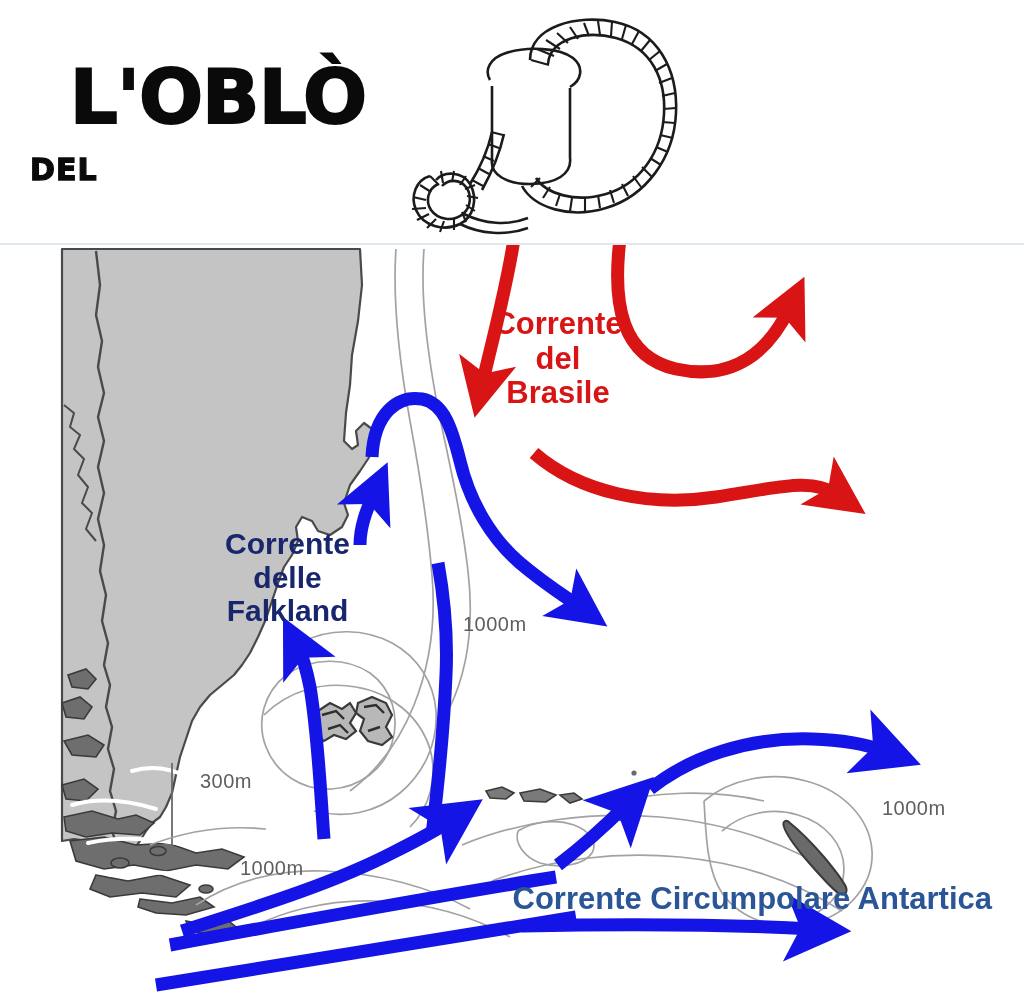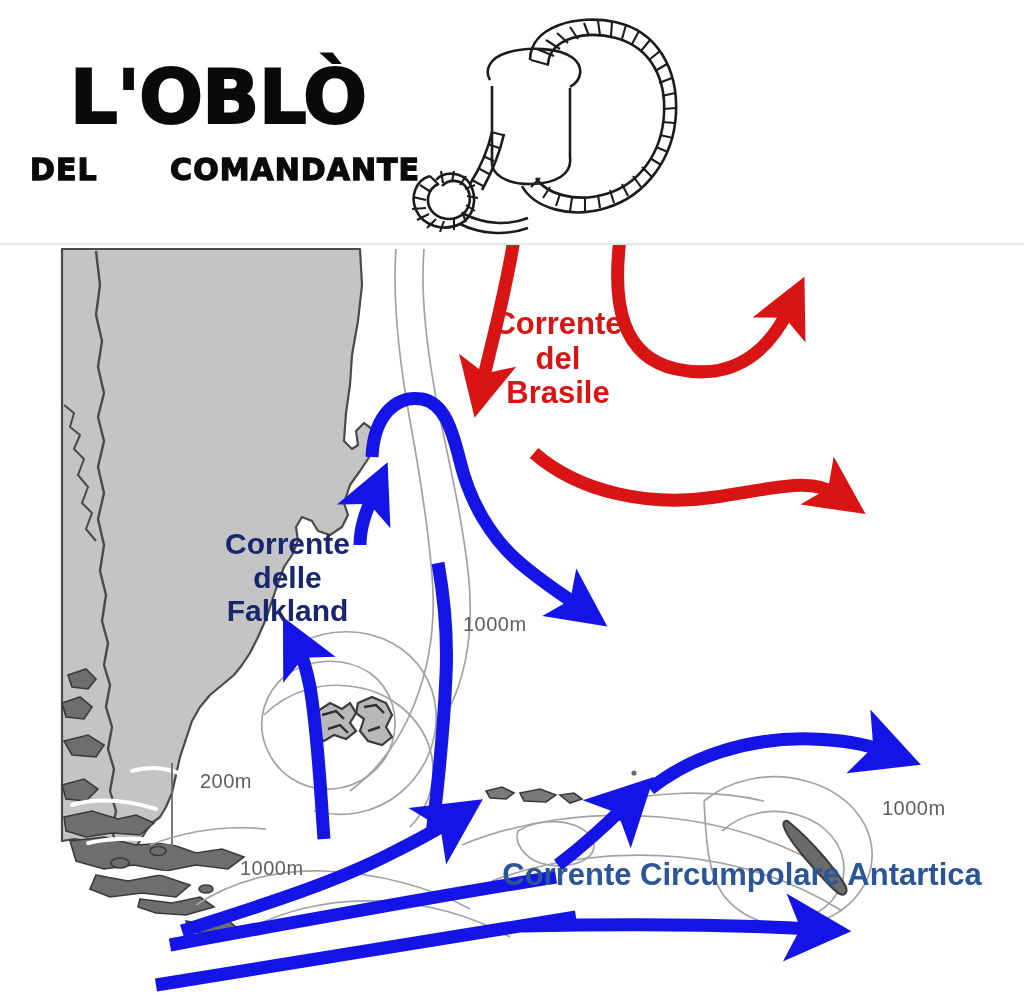--- a/index.html
+++ b/index.html
@@ -91,23 +91,23 @@
     font-size: 31px;
     color: #d81414;
   }
   #label-falkland {
     left: 200px; top: 282px;
     width: 175px;
     font-size: 30px;
     color: #18266e;
   }
   #label-circumpolare {
-    left: 492px; top: 613px;
+    left: 492px; top: 637px;
     width: 500px;
-    text-align: center;
+    text-align: right;
     font-size: 31px;
     color: #2a5596;
   }
   .depth-label {
     position: absolute;
     font-family: "Liberation Sans", sans-serif;
     font-size: 20px;
     font-weight: normal;
     color: #5e5e5e;
     letter-spacing: 0.5px;
@@ -123,21 +123,20 @@
 <body>
 
 <div id="page">
 
   <div id="header">
 
     <div id="logo-word">L'OBLÒ</div>
 
     <div id="logo-sub">
       <span>DEL</span>
-      <span>COMANDANTE</span>
     </div>
 
     <svg id="logo-rope" width="290" height="235" viewBox="0 0 290 235">
       <g fill="none" stroke="#1b1b1b" stroke-width="2.6">
 
         <path d="M120 52 C120 18 168 6 205 14 C248 23 268 62 266 105
                  C264 150 236 188 196 200 C160 211 124 200 112 178"></path>
         <path d="M138 56 C140 30 176 22 206 30 C242 40 256 72 254 106
                  C252 144 230 176 196 186 C166 195 136 186 126 170"></path>
 
@@ -384,18 +383,18 @@
     <div class="map-label" id="label-brasile">Corrente
 del
 Brasile</div>
 
     <div class="map-label" id="label-falkland">Corrente
 delle
 Falkland</div>
 
     <div class="map-label" id="label-circumpolare">Corrente Circumpolare Antartica</div>
 
-    <div class="depth-label" id="depth-200">200m</div>
+    <div class="depth-label" id="depth-200">300m</div>
     <div class="depth-label" id="depth-1000-a">1000m</div>
     <div class="depth-label" id="depth-1000-b">1000m</div>
     <div class="depth-label" id="depth-1000-c">1000m</div>
   </div>
 </div>
 
 </body></html>

